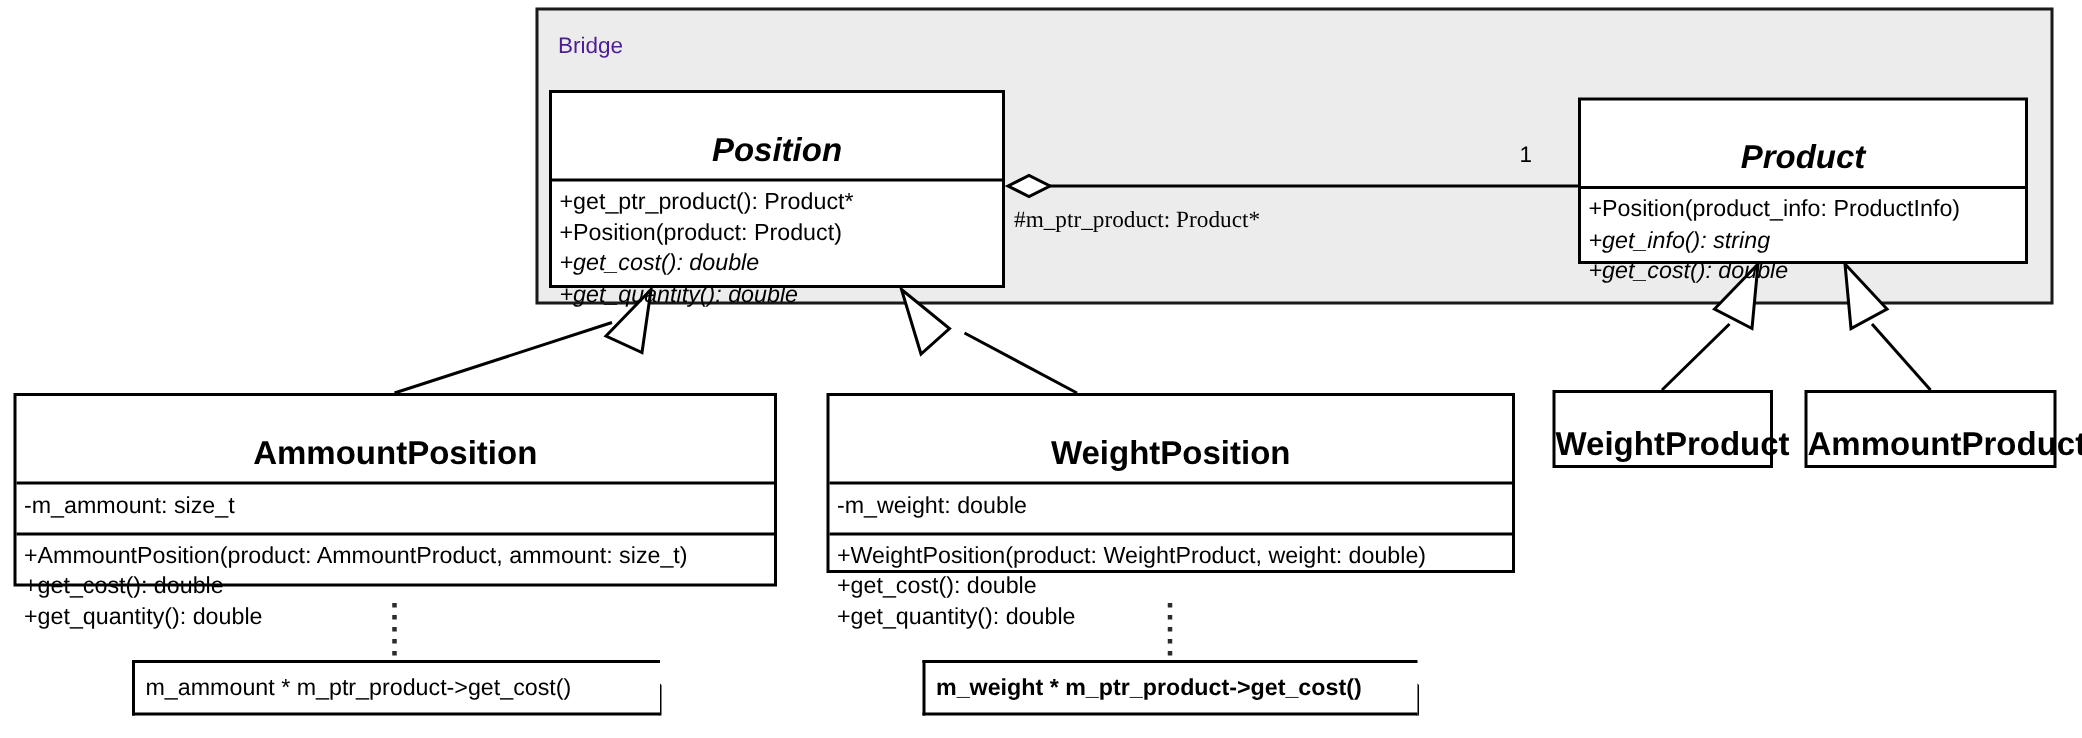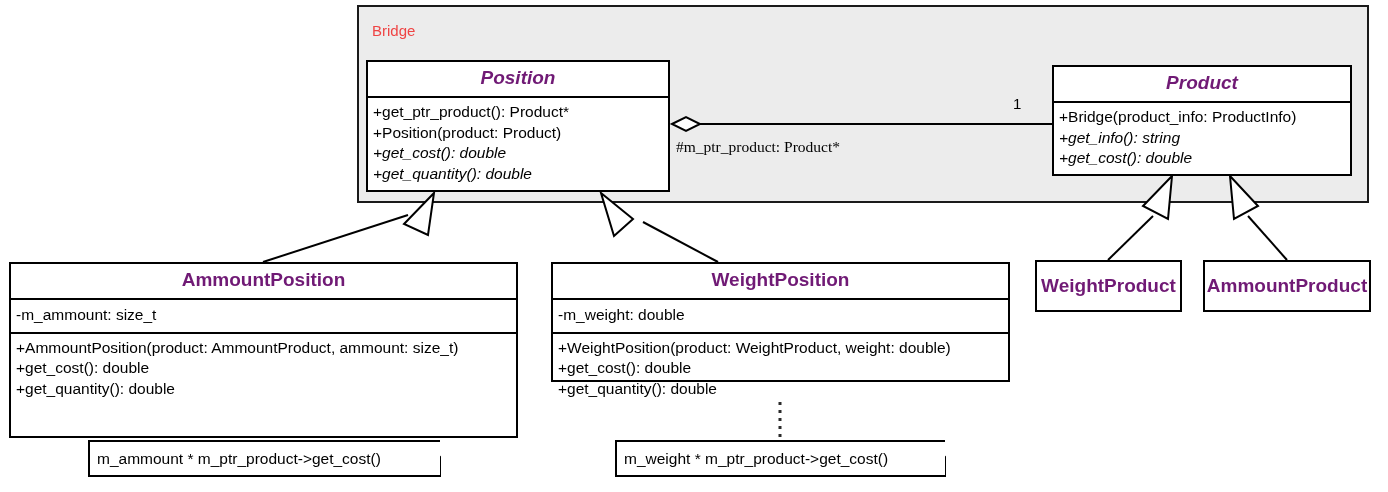--- a/index.html
+++ b/index.html
@@ -18,40 +18,41 @@
   
   .pkg-frame {
     position: absolute;
     box-sizing: border-box;
     background: #ececec;
     border: 2px solid #1a1a1a;
   }
   .pkg-label {
     position: absolute;
     font-size: 15px;
-    color: #ef4444;
+    color: #4c1d95;
     white-space: nowrap;
   }
   
   .cls {
     position: absolute;
     box-sizing: border-box;
     background: #ffffff;
     border: 2px solid #000000;
     display: flex;
     flex-direction: column;
   }
   .cls-name {
     text-align: center;
     font-weight: bold;
-    font-size: 19px;
-    color: #701a75;
+    font-size: 22px;
+    color: #000000;
     padding: 6px 6px 7px 6px;
     line-height: 1.1;
     white-space: nowrap;
+    margin-top: 20px;
   }
   .cls-name.abstract { font-style: italic; }
   .cls-compartment {
     border-top: 2px solid #000;
     padding: 4px 5px 5px 5px;
   }
   .cls-compartment.tight { padding: 5px 5px 6px 5px; }
   .member {
     font-size: 15.5px;
     color: #000;
@@ -156,27 +157,27 @@
       <div class="member">+get_ptr_product(): Product*</div>
       <div class="member">+Position(product: Product)</div>
       <div class="member abstract">+get_cost(): double</div>
       <div class="member abstract">+get_quantity(): double</div>
     </div>
   </div>
 
   <div class="cls" style="left:1052px; top:65px; width:300px; height:111px;">
     <div class="cls-name abstract">Product</div>
     <div class="cls-compartment">
-      <div class="member">+Bridge(product_info: ProductInfo)</div>
+      <div class="member">+Position(product_info: ProductInfo)</div>
       <div class="member abstract">+get_info(): string</div>
       <div class="member abstract">+get_cost(): double</div>
     </div>
   </div>
 
-  <div class="cls" style="left:9px; top:262px; width:509px; height:176px;">
+  <div class="cls" style="left:9px; top:262px; width:509px; height:129px;">
     <div class="cls-name">AmmountPosition</div>
     <div class="cls-compartment tight">
       <div class="member">-m_ammount: size_t</div>
     </div>
     <div class="cls-compartment">
       <div class="member">+AmmountPosition(product: AmmountProduct, ammount: size_t)</div>
       <div class="member">+get_cost(): double</div>
       <div class="member">+get_quantity(): double</div>
     </div>
   </div>
@@ -198,17 +199,17 @@
   </div>
 
   <div class="cls cls-name-only" style="left:1035px; top:260px; width:147px; height:52px;">
     <div class="cls-name">WeightProduct</div>
   </div>
 
   <div class="note" style="left:88px; top:440px; width:352px; height:37px;">
     <span class="note-text">m_ammount * m_ptr_product-&gt;get_cost()</span>
   </div>
 
-  <div class="note" style="left:615px; top:440px; width:330px; height:37px;">
+  <div class="note" style="left:615px; top:440px; width:330px; height:37px;font-weight:bold;">
     <span class="note-text">m_weight * m_ptr_product-&gt;get_cost()</span>
   </div>
 
 </div>
 
 </body></html>

